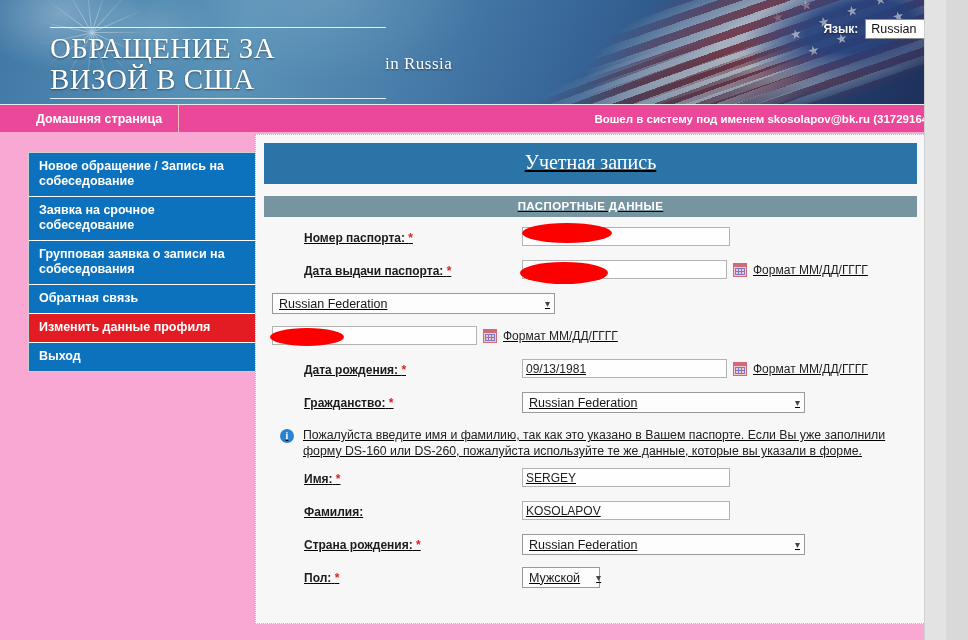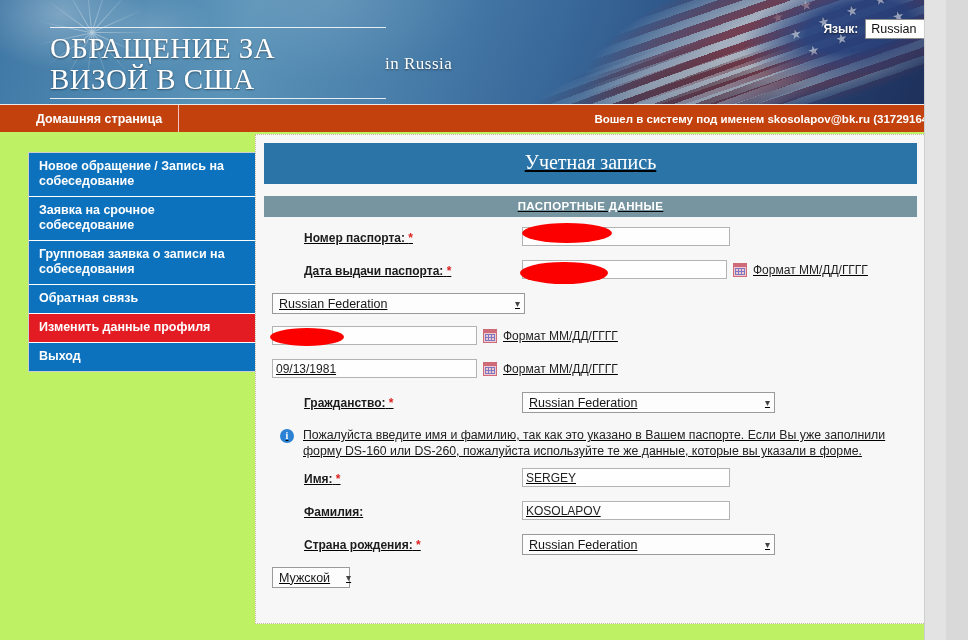--- a/index.html
+++ b/index.html
@@ -141,21 +141,21 @@
     text-shadow: none;
     height: 20px;
     font-family: "Liberation Sans", sans-serif;
   }
   .caret { font-size: 9px; color: #3a3a3a; }
 
   
   .nav {
     position: relative;
     width: 946px; height: 28px;
-    background: #c2410c;
+    background: #ec4899;
     border-top: 1px solid #eaeaea;
     display: flex;
     align-items: center;
   }
   .nav-home {
     color: #fff;
     font-size: 12.5px;
     font-weight: bold;
     padding: 0 16px 0 36px;
     height: 28px;
@@ -170,21 +170,21 @@
     font-weight: bold;
     padding-right: 14px;
     white-space: nowrap;
   }
 
   
   .body-wrap {
     position: relative;
     width: 946px;
     height: 508px;
-    background: #bef264;
+    background: #f9a8d4;
     display: flex;
   }
 
   
   .sidebar {
     width: 243px;
     padding: 20px 0 0 28px;
     flex: none;
   }
   .menu {
@@ -280,21 +280,21 @@
     background: #fdfdfd;
     height: 21px;
     font-size: 12.5px;
     color: #181818;
     padding: 0 4px 0 6px;
     display: flex; align-items: center;
     justify-content: space-between;
     font-family: "Liberation Sans", sans-serif;
     cursor: pointer;
   }
-  .sel.wide { width: 253px; }
+  .sel.wide { width: 283px; }
   .sel.small { width: 78px; gap: 8px; }
   .sel .caret2 { font-size: 10px; color: #444; margin-left: 8px; }
 
   .cal {
     width: 14px; height: 14px;
     background: #f2c9cf;
     border: 1px solid #cf6a78;
     position: relative;
     cursor: pointer;
     flex: none;
@@ -478,20 +478,24 @@
           <div class="row">
             <div class="fieldzone">
               <input class="txt w-long" value="" style="">
               <span class="cal"></span>
               <span class="fmt">Формат ММ/ДД/ГГГГ</span>
               <div class="redact r3"></div>
             </div>
           </div>
 
           <div class="row">
+            <div class="lbl">
+              <span>Дата рождения:</span>
+              <span class="req">*</span>
+            </div>
             <div class="fieldzone">
               <input class="txt w-long" value="09/13/1981" style="">
               <span class="cal"></span>
               <span class="fmt">Формат ММ/ДД/ГГГГ</span>
             </div>
           </div>
 
           <div class="row">
             <div class="lbl">
               <span>Гражданство:</span>
@@ -536,20 +540,24 @@
             </div>
             <div class="fieldzone">
               <div class="sel wide">
                 <span>Russian Federation</span>
                 <span class="caret2">▾</span>
               </div>
             </div>
           </div>
 
           <div class="row">
+            <div class="lbl">
+              <span>Пол:</span>
+              <span class="req">*</span>
+            </div>
             <div class="fieldzone">
               <div class="sel small">
                 <span>Мужской</span>
                 <span class="caret2">▾</span>
               </div>
             </div>
           </div>
 
         </div>
       </div>

